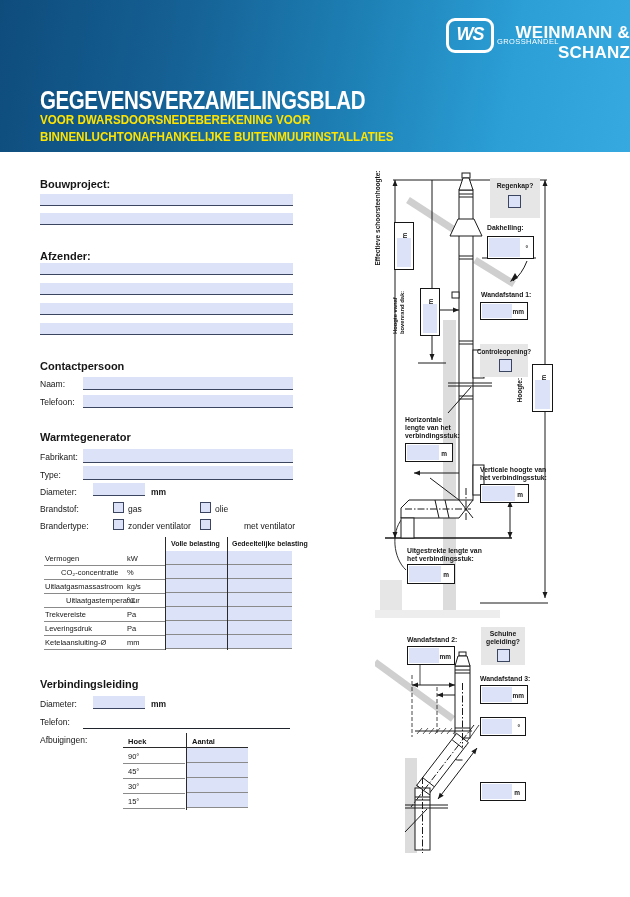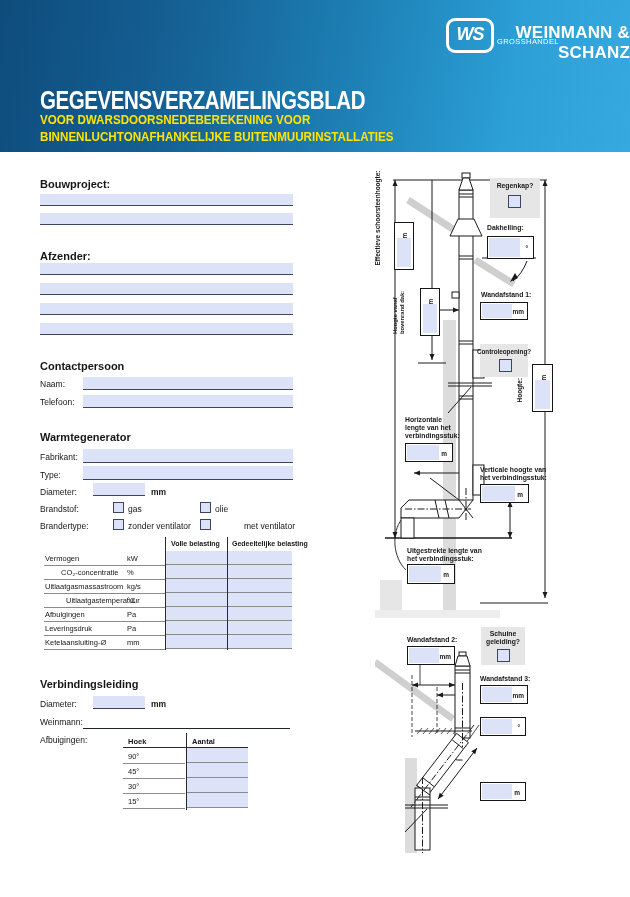--- a/index.html
+++ b/index.html
@@ -120,21 +120,21 @@
       </div>
       <div class="abs rowline" style="left:44px;top:579px;width:121px;height:14px;">
         <span class="abs t7" style="left:1px;top:3px;">Uitlaatgasmassastroom</span>
         <span class="abs t7" style="left:83px;top:3px;">kg/s</span>
       </div>
       <div class="abs rowline" style="left:44px;top:593px;width:121px;height:14px;">
         <span class="abs t7" style="left:1px;top:3px;padding-left:21px;">Uitlaatgastemperatuur</span>
         <span class="abs t7" style="left:83px;top:3px;">°C</span>
       </div>
       <div class="abs rowline" style="left:44px;top:607px;width:121px;height:14px;">
-        <span class="abs t7" style="left:1px;top:3px;">Afbuigingen</span>
+        <span class="abs t7" style="left:1px;top:3px;">Trekvereiste</span>
         <span class="abs t7" style="left:83px;top:3px;">Pa</span>
       </div>
       <div class="abs rowline" style="left:44px;top:621px;width:121px;height:14px;">
         <span class="abs t7" style="left:1px;top:3px;">Leveringsdruk</span>
         <span class="abs t7" style="left:83px;top:3px;">Pa</span>
       </div>
       <div class="abs rowline" style="left:44px;top:635px;width:121px;height:14px;">
         <span class="abs t7" style="left:1px;top:3px;">Ketelaansluiting-Ø</span>
         <span class="abs t7" style="left:83px;top:3px;">mm</span>
       </div>
@@ -152,21 +152,21 @@
       <div class="abs cell rowline" style="left:166px;top:621px;width:61px;height:13px;"></div>
       <div class="abs cell rowline" style="left:228px;top:621px;width:64px;height:13px;"></div>
       <div class="abs cell rowline" style="left:166px;top:635px;width:61px;height:13px;"></div>
       <div class="abs cell rowline" style="left:228px;top:635px;width:64px;height:13px;"></div>
     </div>
 
     <div class="abs sechead" style="left:40px;top:678px;">Verbindingsleiding</div>
     <div class="abs flabel" style="left:40px;top:699px;">Diameter:</div>
     <div class="abs fillin" style="left:93px;top:696px;width:52px;height:12px;"></div>
     <div class="abs flabel b" style="left:151px;top:699px;">mm</div>
-    <div class="abs flabel" style="left:40px;top:717px;">Weinmann:</div>
+    <div class="abs flabel" style="left:40px;top:717px;">Telefon:</div>
     <div class="abs underline" style="left:83px;top:716px;width:207px;height:12px;"></div>
     <div class="abs flabel" style="left:40px;top:735px;">Afbuigingen:</div>
 
     <div>
       <div class="abs t7 b" style="left:128px;top:737px;">Hoek</div>
       <div class="abs t7 b" style="left:192px;top:737px;">Aantal</div>
       <div class="abs vline" style="left:186px;top:733px;height:77px;"></div>
       <div class="abs" style="left:123px;top:747px;width:125px;border-bottom:1px solid #2a2a2a;"></div>
       <div class="abs rowline t7" style="left:123px;top:748px;width:62px;height:15px;">
           <span style="position:absolute;left:5px;top:4px;">90°</span>

